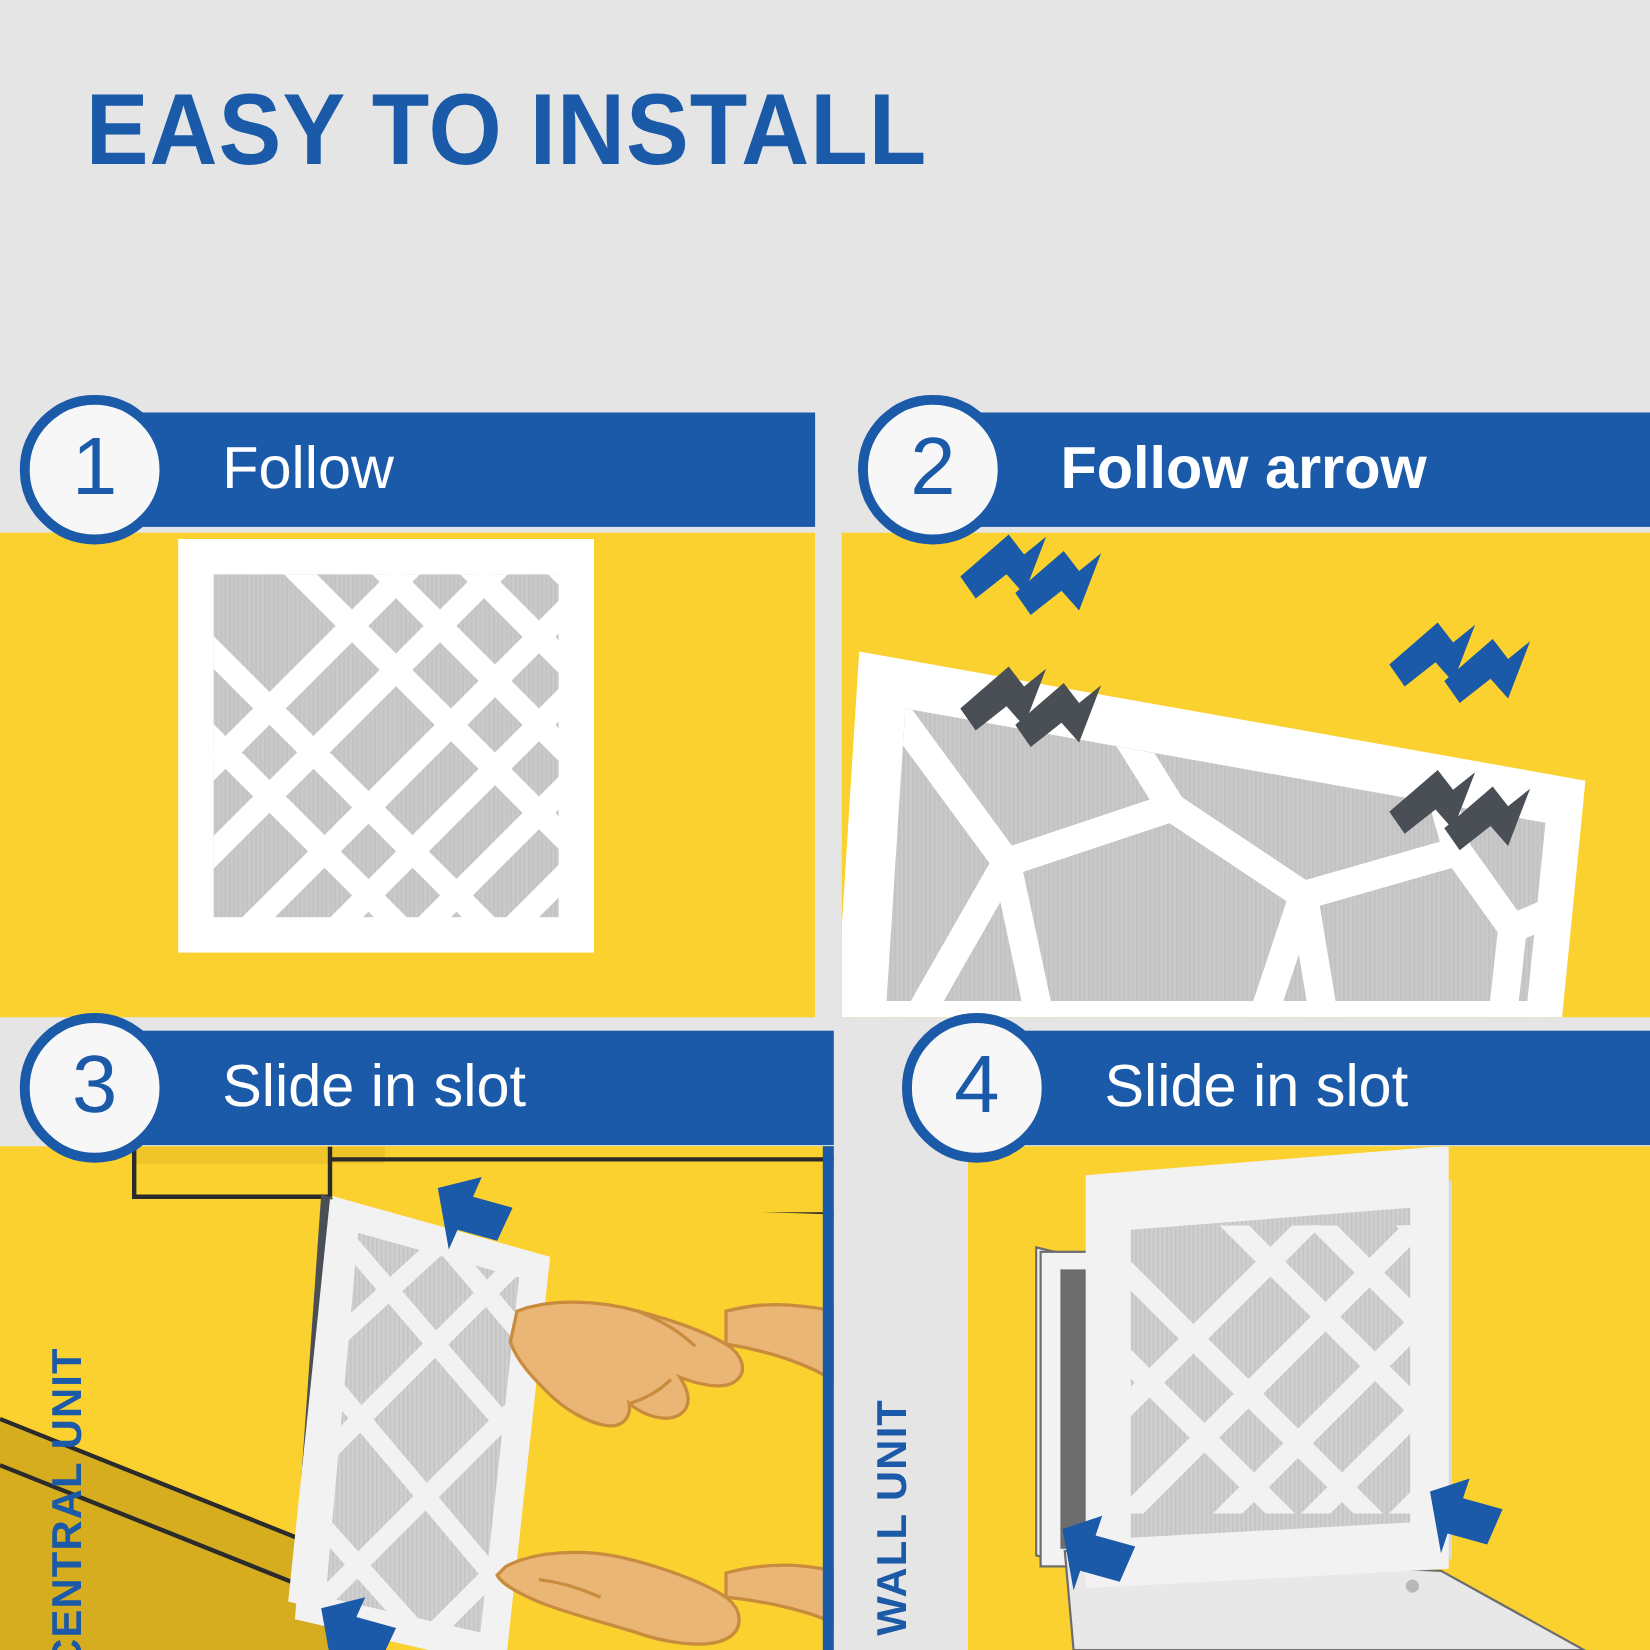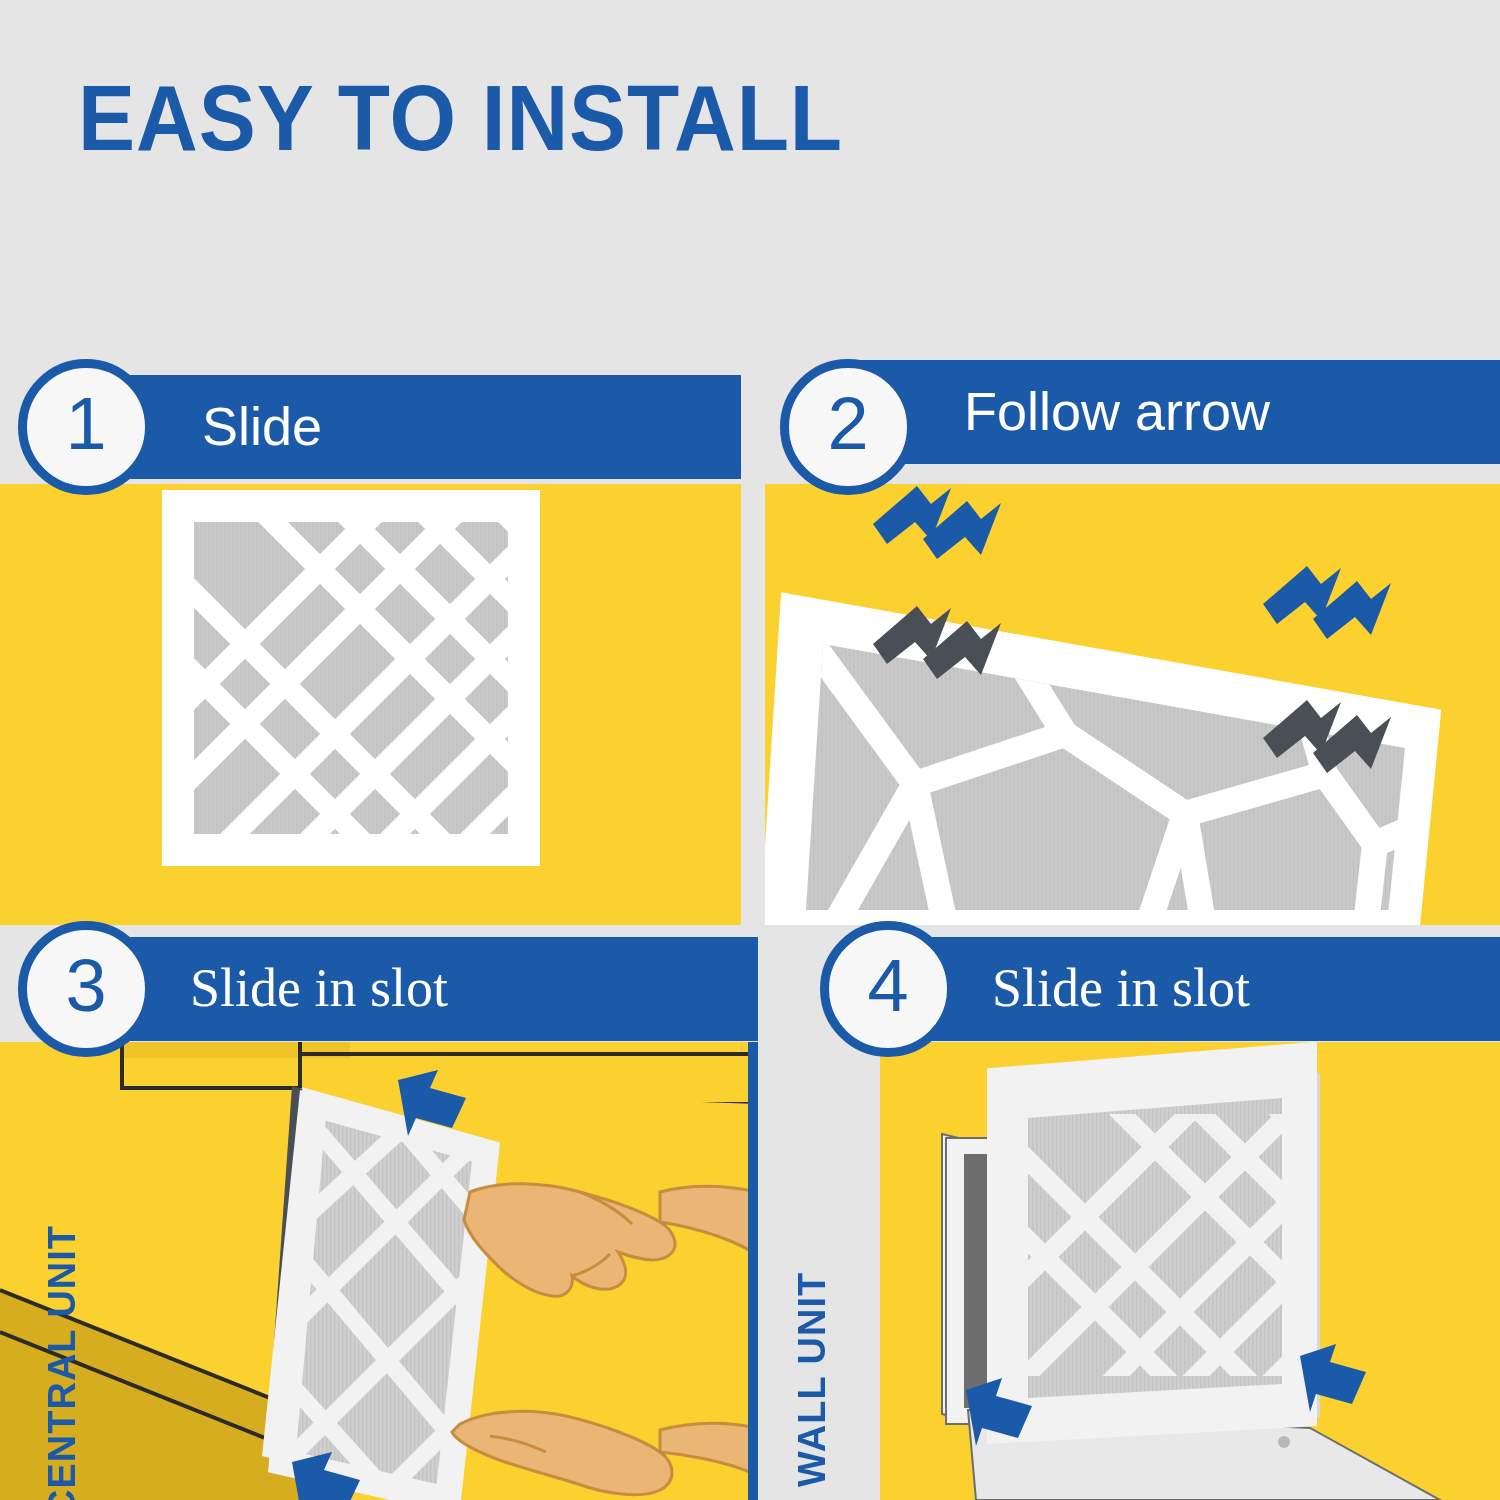--- a/index.html
+++ b/index.html
@@ -32,29 +32,29 @@
   #panel2{left:765px;top:484px;width:735px;height:441px;}
   #panel3{left:0px;top:1042px;width:758px;height:458px;}
   #panel4{left:880px;top:1042px;width:620px;height:458px;}
 
   
   .edge-stripe{position:absolute;left:748px;top:1042px;width:10px;height:458px;background:#1b5aa8;}
 
   
   .hdr{position:absolute;height:104px;background:#1b5aa8;}
   #hdr1{left:78px;top:375px;width:663px;}
-  #hdr2{left:840px;top:360px;width:660px;}
+  #hdr2{left:840px;top:375px;width:660px;font-weight:bold;}
   #hdr3{left:78px;top:937px;width:680px;}
   #hdr4{left:880px;top:937px;width:620px;}
   .hdr .lbl{
     position:absolute;left:124px;top:50%;transform:translateY(-52%);
     color:#fff;font-size:54px;white-space:nowrap;
     font-family:"Liberation Sans", sans-serif;
   }
-  #hdr3 .lbl,#hdr4 .lbl{left:112px;font-family:Liberation Serif, serif;}
+  #hdr3 .lbl,#hdr4 .lbl{left:124px;}
 
   .badge{
     position:absolute;width:136px;height:136px;border-radius:50%;
     background:#f7f7f7;border:9px solid #1b5aa8;
     box-sizing:border-box;z-index:5;
   }
   .badge span{
     position:absolute;inset:0;display:flex;align-items:center;justify-content:center;
     color:#1b5aa8;font-size:74px;line-height:1;
     font-family:"Liberation Sans", sans-serif;
@@ -311,21 +311,21 @@
 
         <g fill="#1b5aa8">
           <polygon points="420,314 456,302 450,320 486,330 472,362 436,352 430,370"></polygon>
           <polygon points="86,348 122,336 116,354 152,364 138,396 102,386 96,404"></polygon>
         </g>
       </svg>
     </div>
   </div>
 
   <div class="hdr" id="hdr1">
-    <div class="lbl">Slide</div>
+    <div class="lbl">Follow</div>
   </div>
   <div class="hdr" id="hdr2">
     <div class="lbl">Follow arrow</div>
   </div>
   <div class="hdr" id="hdr3">
     <div class="lbl">Slide in slot</div>
   </div>
   <div class="hdr" id="hdr4">
     <div class="lbl">Slide in slot</div>
   </div>

